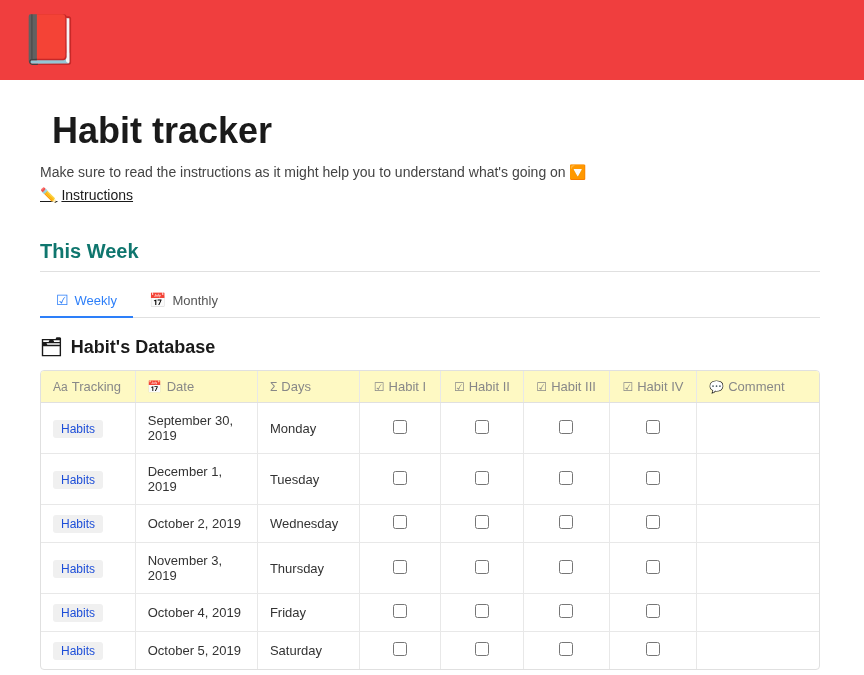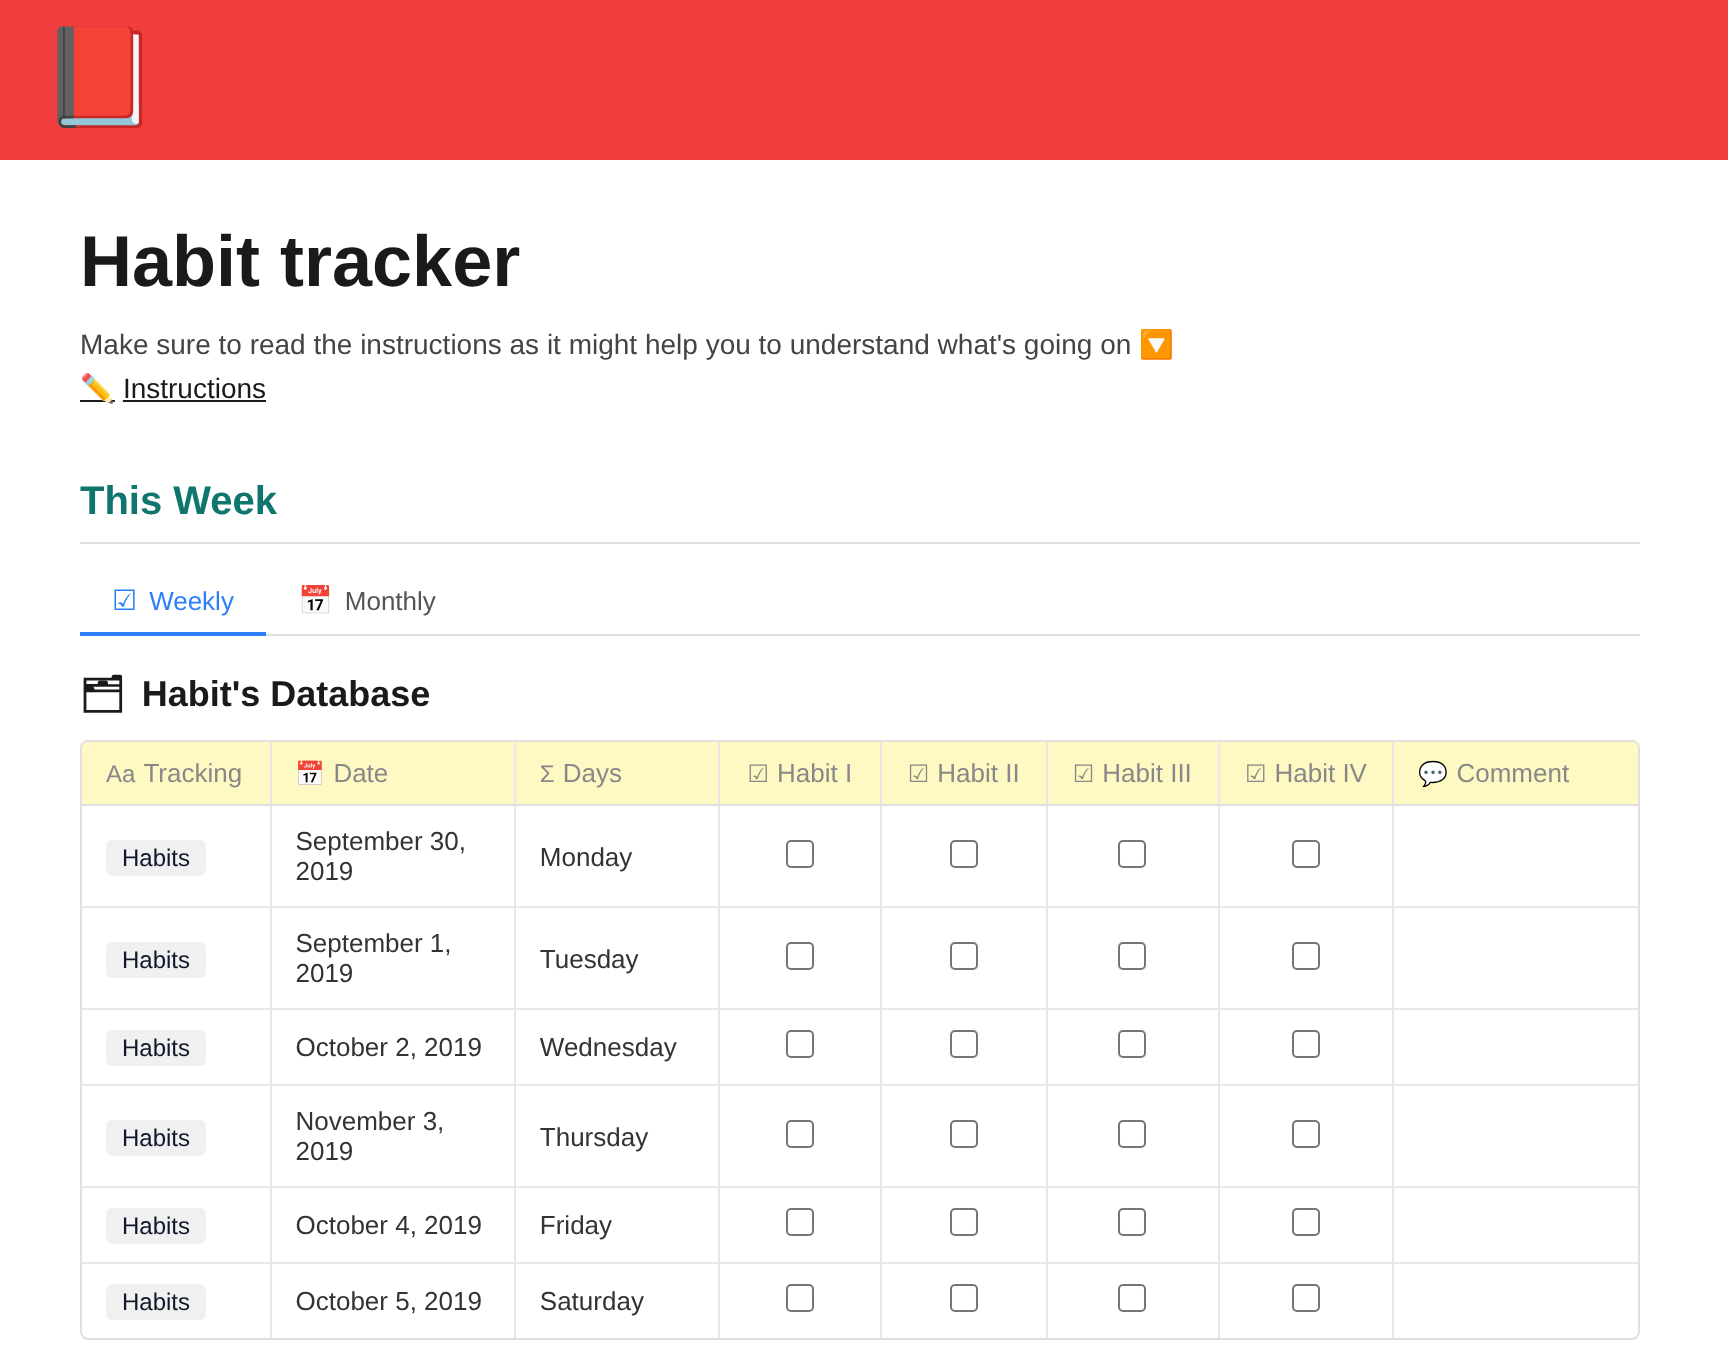--- a/index.html
+++ b/index.html
@@ -20,20 +20,21 @@
     .content {
       padding: 30px 40px;
       max-width: 860px;
     }
 
     .page-title {
       font-size: 36px;
       font-weight: 700;
       color: #1a1a1a;
       margin-bottom: 12px;
+      margin-left: 12px;
     }
 
     .description {
       font-size: 14px;
       color: #444;
       margin-bottom: 6px;
     }
 
     .instructions-link {
       font-size: 14px;
@@ -148,21 +149,21 @@
       color: #333;
       font-size: 13px;
     }
 
     tbody td:last-child {
       border-right: none;
     }
 
     .tag-habits {
       background: #f0f0f0;
-      color: #0f172a;
+      color: #1d4ed8;
       padding: 2px 8px;
       border-radius: 3px;
       font-size: 12px;
       font-weight: 500;
     }
 
     .checkbox-cell {
       text-align: center;
     }
 
@@ -248,21 +249,21 @@
       <td>September 30, 2019</td>
       <td>Monday</td>
       <td class="checkbox-cell"><input type="checkbox" style=""></td>
       <td class="checkbox-cell"><input type="checkbox" style=""></td>
       <td class="checkbox-cell"><input type="checkbox" style=""></td>
       <td class="checkbox-cell"><input type="checkbox" style=""></td>
       <td></td>
     </tr>
           <tr>
       <td><span class="tag-habits">Habits</span></td>
-      <td>September 1, 2019</td>
+      <td>December 1, 2019</td>
       <td>Tuesday</td>
       <td class="checkbox-cell"><input type="checkbox" style=""></td>
       <td class="checkbox-cell"><input type="checkbox" style=""></td>
       <td class="checkbox-cell"><input type="checkbox" style=""></td>
       <td class="checkbox-cell"><input type="checkbox" style=""></td>
       <td></td>
     </tr>
           <tr>
       <td><span class="tag-habits">Habits</span></td>
       <td>October 2, 2019</td>

